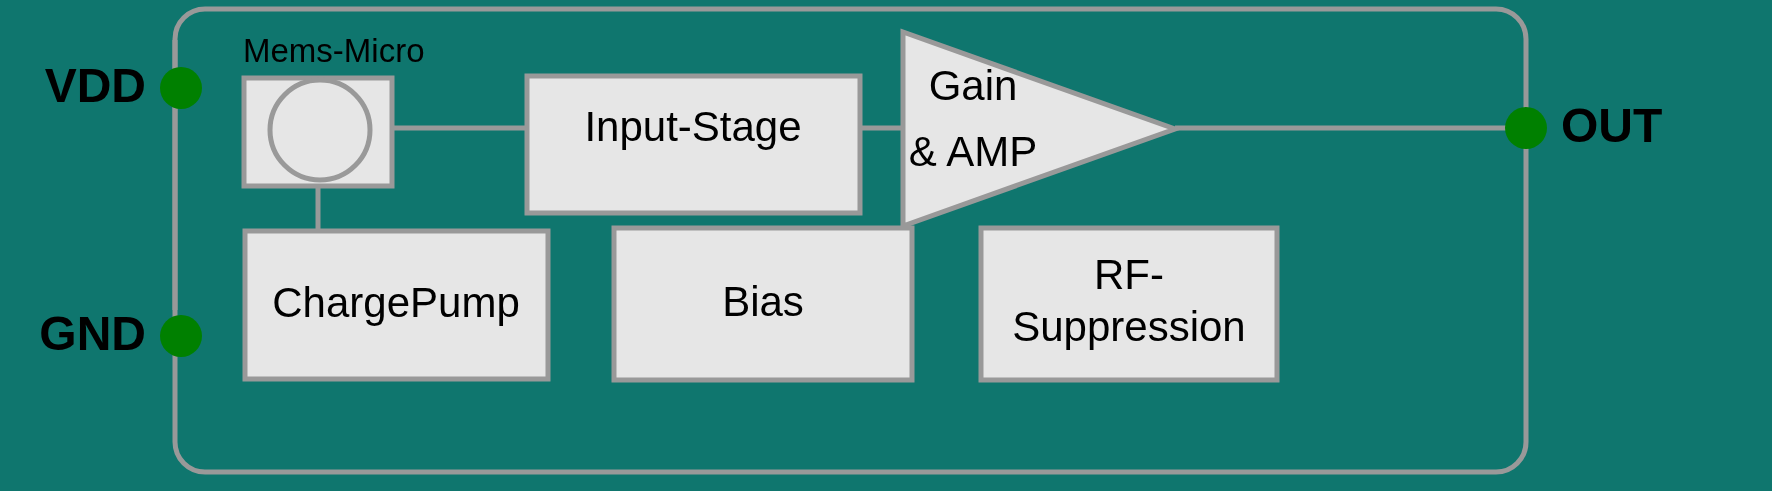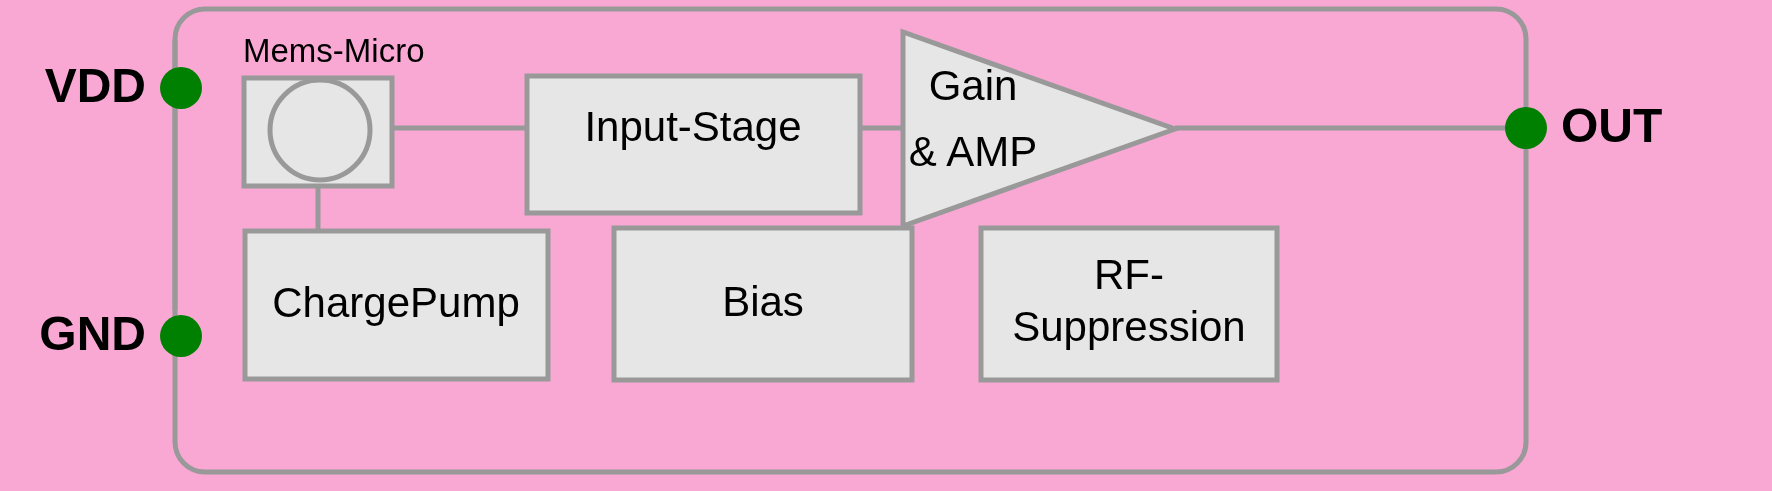--- a/index.html
+++ b/index.html
@@ -10,21 +10,21 @@
   body {
     width: 1772px;
     height: 491px;
     font-family: "Liberation Sans", sans-serif;
     overflow: hidden;
   }
   #diagram-root {
     position: relative;
     width: 1772px;
     height: 491px;
-    background: #f9a8d4;
+    background: #0f766e;
   }
   svg.canvas {
     position: absolute;
     top: 0;
     left: 0;
     width: 1772px;
     height: 491px;
     display: block;
   }
   .blk-fill   { fill: #e6e6e6; }

